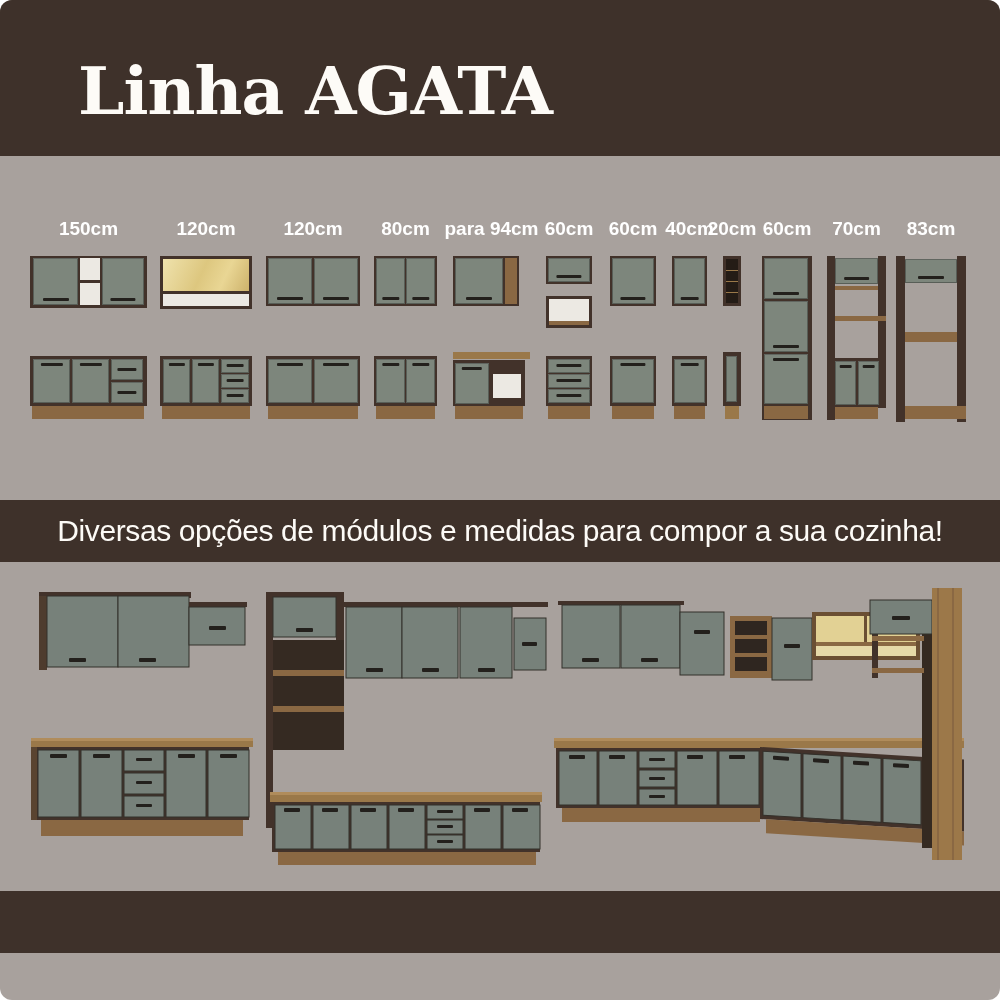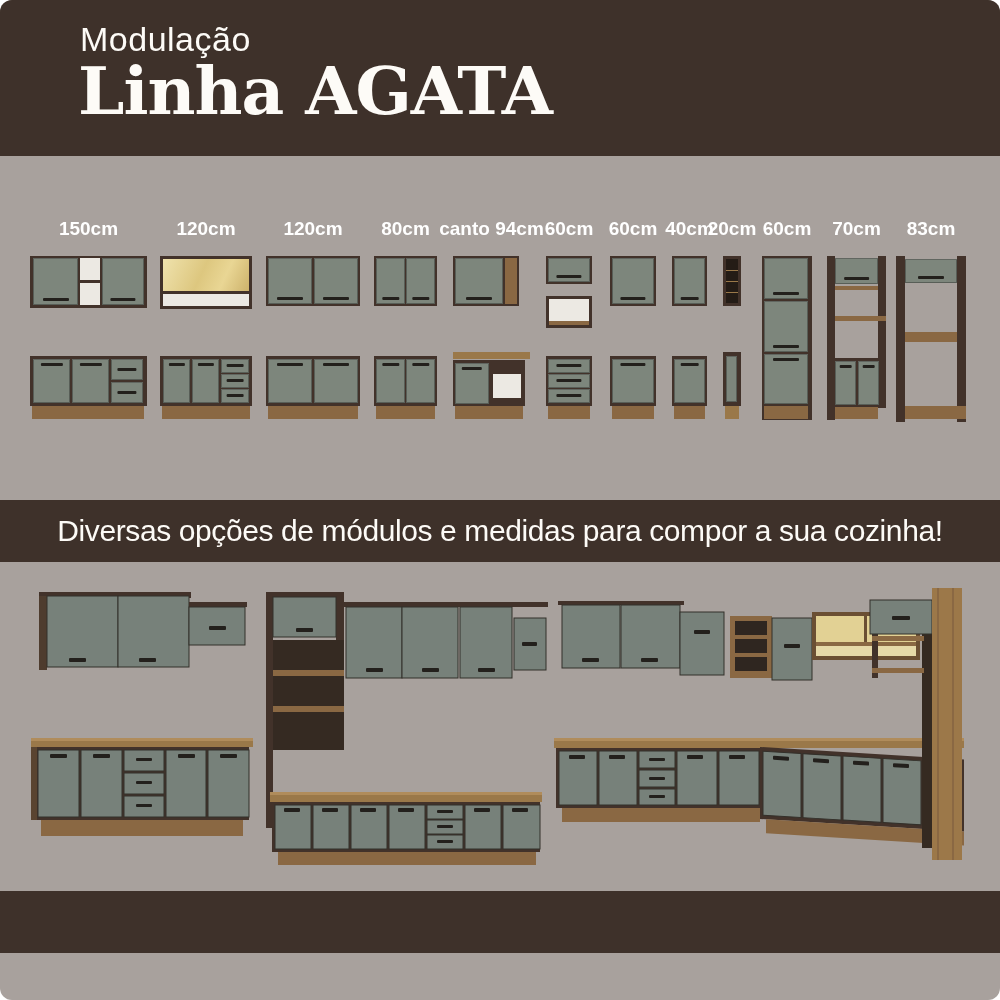--- a/index.html
+++ b/index.html
@@ -32,21 +32,20 @@
   i.dk{background:#241c16;}
   i.g{background:linear-gradient(115deg,#efe2ad 0%,#ddc77f 45%,#e9d694 70%,#cdb26b 100%);}
   .kitchen{position:absolute;}
 </style>
 </head>
 <body>
 
 <div class="stage">
 
   <header class="band top-band">
-    <div class="eyebrow">Modulação</div>
     <div class="title">Linha AGATA</div>
   </header>
 
   <section>
 
     <div class="mod" style="left:30px;width:117px">
       <span class="size-label">150cm</span>
       <i class="wd" style="left:0;top:0;width:117px;height:52px"></i>
       <i class="d hb" style="left:3px;top:2px;width:45px;height:47px"></i>
       <i class="n" style="left:50px;top:2px;width:20px;height:47px"></i>
@@ -91,21 +90,21 @@
       <i class="wd" style="left:0;top:0;width:63px;height:50px"></i>
       <i class="d hb" style="left:2px;top:2px;width:29px;height:46px"></i>
       <i class="d hb" style="left:32px;top:2px;width:29px;height:46px"></i>
       <i class="wd" style="left:0;top:100px;width:63px;height:50px"></i>
       <i class="d ht" style="left:2px;top:103px;width:29px;height:44px"></i>
       <i class="d ht" style="left:32px;top:103px;width:29px;height:44px"></i>
       <i class="w" style="left:2px;top:150px;width:59px;height:13px"></i>
     </div>
 
     <div class="mod" style="left:453px;width:77px">
-      <span class="size-label">canto 94cm</span>
+      <span class="size-label">para 94cm</span>
       <i class="wd" style="left:0;top:0;width:66px;height:50px"></i>
       <i class="d hb" style="left:2px;top:2px;width:48px;height:46px"></i>
       <i class="w" style="left:52px;top:2px;width:12px;height:46px"></i>
       <i class="wl" style="left:0;top:96px;width:77px;height:7px"></i>
       <i class="wd" style="left:0;top:104px;width:72px;height:46px"></i>
       <i class="d ht" style="left:2px;top:107px;width:34px;height:41px"></i>
       <i class="n" style="left:40px;top:118px;width:28px;height:24px"></i>
       <i class="w" style="left:2px;top:150px;width:68px;height:13px"></i>
     </div>
 

